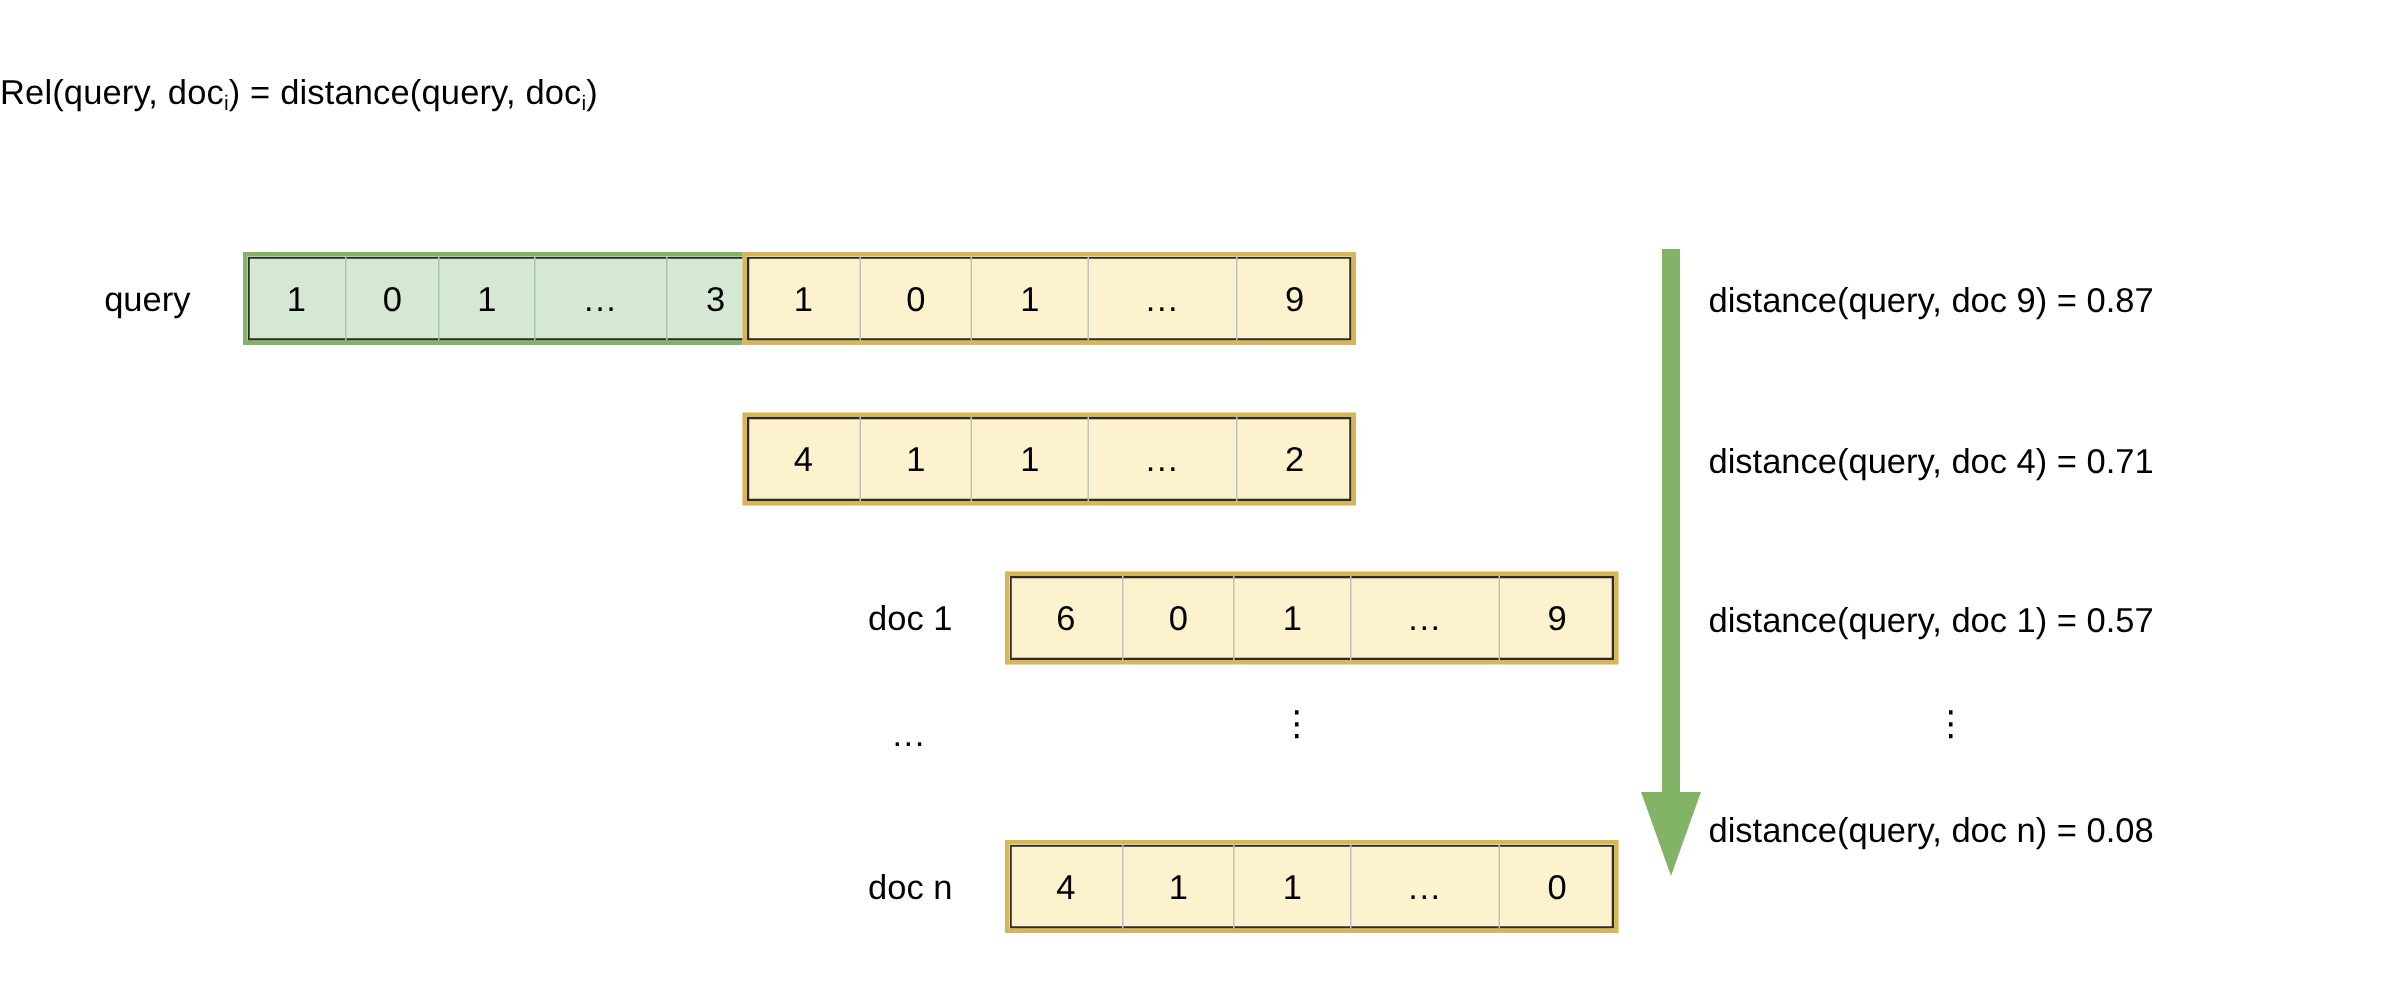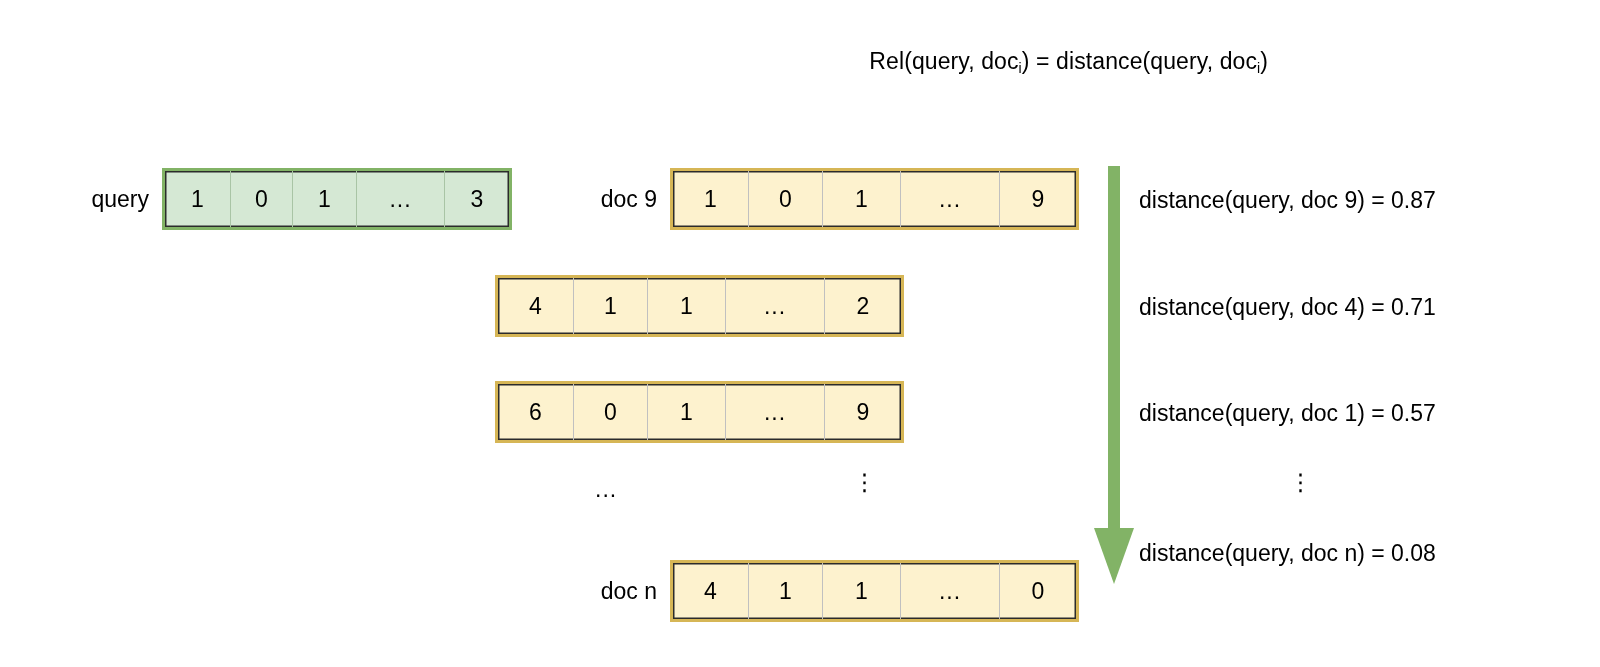--- a/index.html
+++ b/index.html
@@ -15,21 +15,21 @@
     font-family: "Liberation Sans", sans-serif;
     color: #000000;
   }
 
   
   #formula-title {
     position: absolute;
     left: 0;
     top: 48px;
     width: 1268px;
-    text-align: right;
+    text-align: left;
     font-size: 23px;
     letter-spacing: 0.1px;
     white-space: nowrap;
   }
   #formula-title sub {
     font-size: 14px;
     vertical-align: baseline;
     position: relative;
     top: 4px;
   }
@@ -37,21 +37,21 @@
   
   .vec-row {
     position: absolute;
     display: flex;
     align-items: center;
   }
   .row-label {
     font-size: 23px;
     text-align: right;
     white-space: nowrap;
-    padding-right: 13px;
+    padding-right: 35px;
     box-sizing: border-box;
   }
   .vec-box {
     display: flex;
     box-sizing: border-box;
     height: 62px;
     border: 3px solid;
     box-shadow: inset 0 0 0 1.5px #2b2b2b;
   }
   .vec-cell {
@@ -134,41 +134,41 @@
   <div class="vec-box query-box">
     <div class="vec-cell" style="width:66px;">1</div>
     <div class="vec-cell" style="width:62px;">0</div>
     <div class="vec-cell" style="width:64px;">1</div>
     <div class="vec-cell cell-ellipsis" style="width:88px;">...</div>
     <div class="vec-cell" style="width:64px;">3</div>
   </div>
 </div>
 
 <div class="vec-row" style="left:495px; top:168px;">
-  <div class="row-label" style="width:175px;">doc 9</div>
   <div class="vec-box doc-box">
     <div class="vec-cell" style="width:76px;">1</div>
     <div class="vec-cell" style="width:74px;">0</div>
     <div class="vec-cell" style="width:78px;">1</div>
     <div class="vec-cell cell-ellipsis" style="width:99px;">...</div>
     <div class="vec-cell" style="width:76px;">9</div>
   </div>
 </div>
 
 <div class="vec-row" style="left:495px; top:275px;">
   <div class="vec-box doc-box">
     <div class="vec-cell" style="width:76px;">4</div>
     <div class="vec-cell" style="width:74px;">1</div>
     <div class="vec-cell" style="width:78px;">1</div>
     <div class="vec-cell cell-ellipsis" style="width:99px;">...</div>
     <div class="vec-cell" style="width:76px;">2</div>
   </div>
 </div>
 
 <div class="vec-row" style="left:495px; top:381px;">
+  <div class="row-label" style="width:175px;">doc 1</div>
   <div class="vec-box doc-box">
     <div class="vec-cell" style="width:76px;">6</div>
     <div class="vec-cell" style="width:74px;">0</div>
     <div class="vec-cell" style="width:78px;">1</div>
     <div class="vec-cell cell-ellipsis" style="width:99px;">...</div>
     <div class="vec-cell" style="width:76px;">9</div>
   </div>
 </div>
 
 <div id="doc-ellipsis-row">

